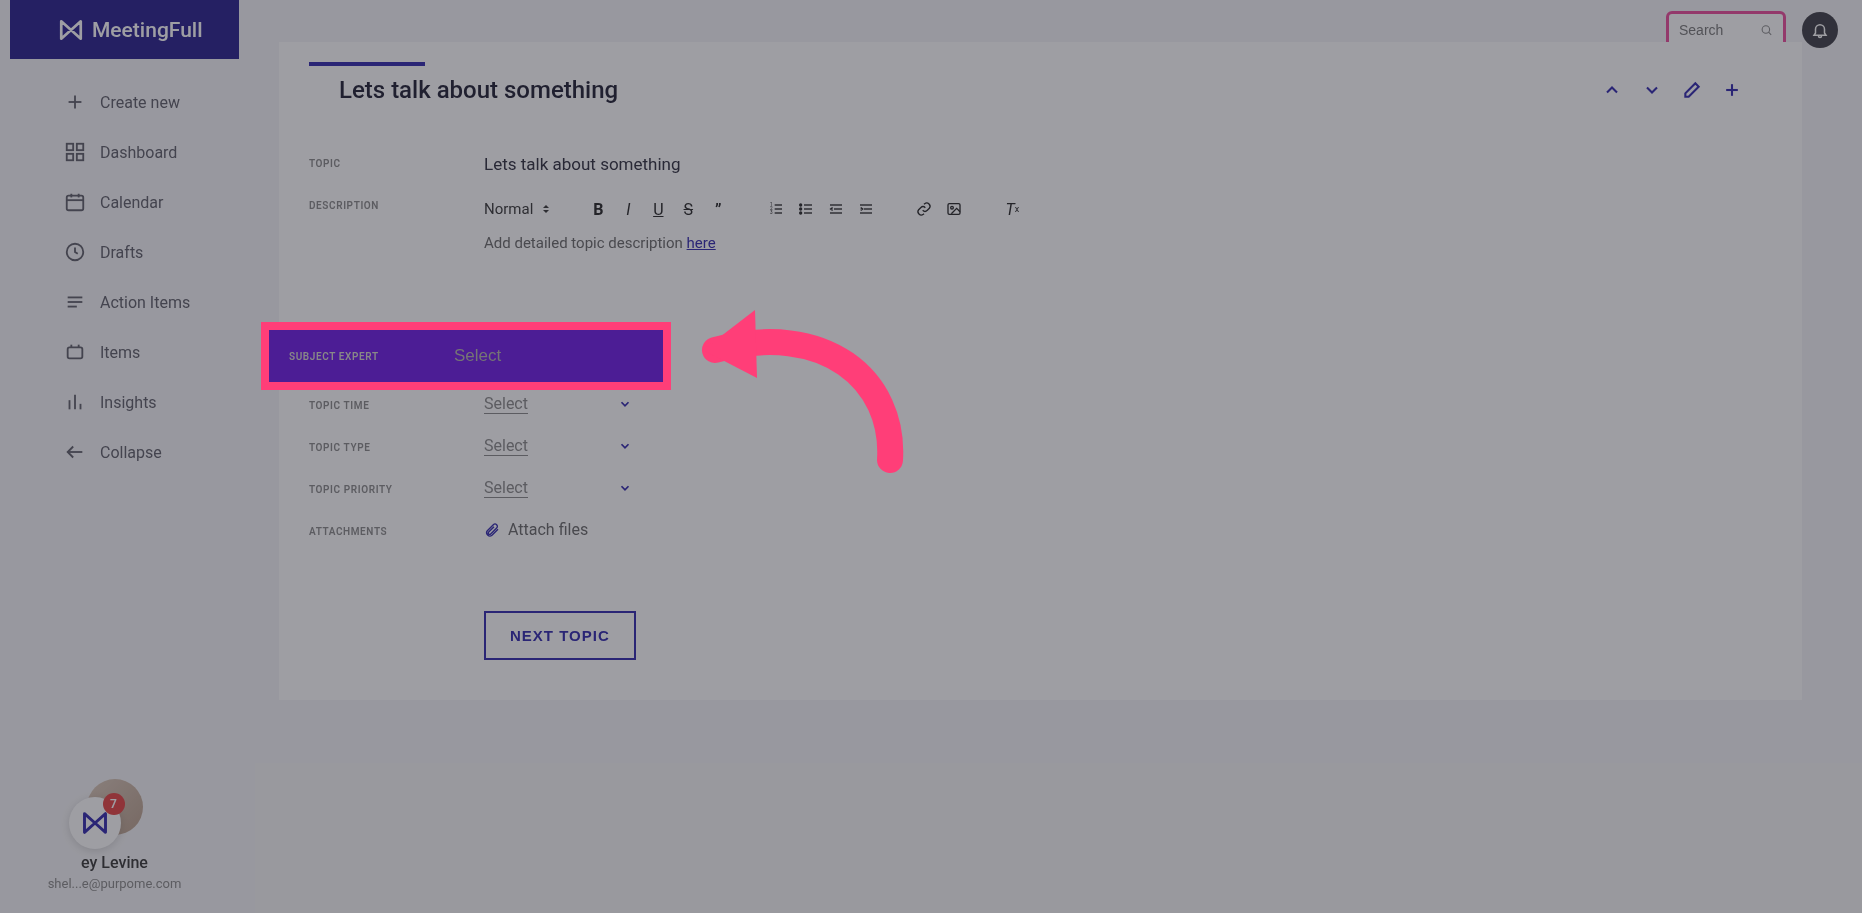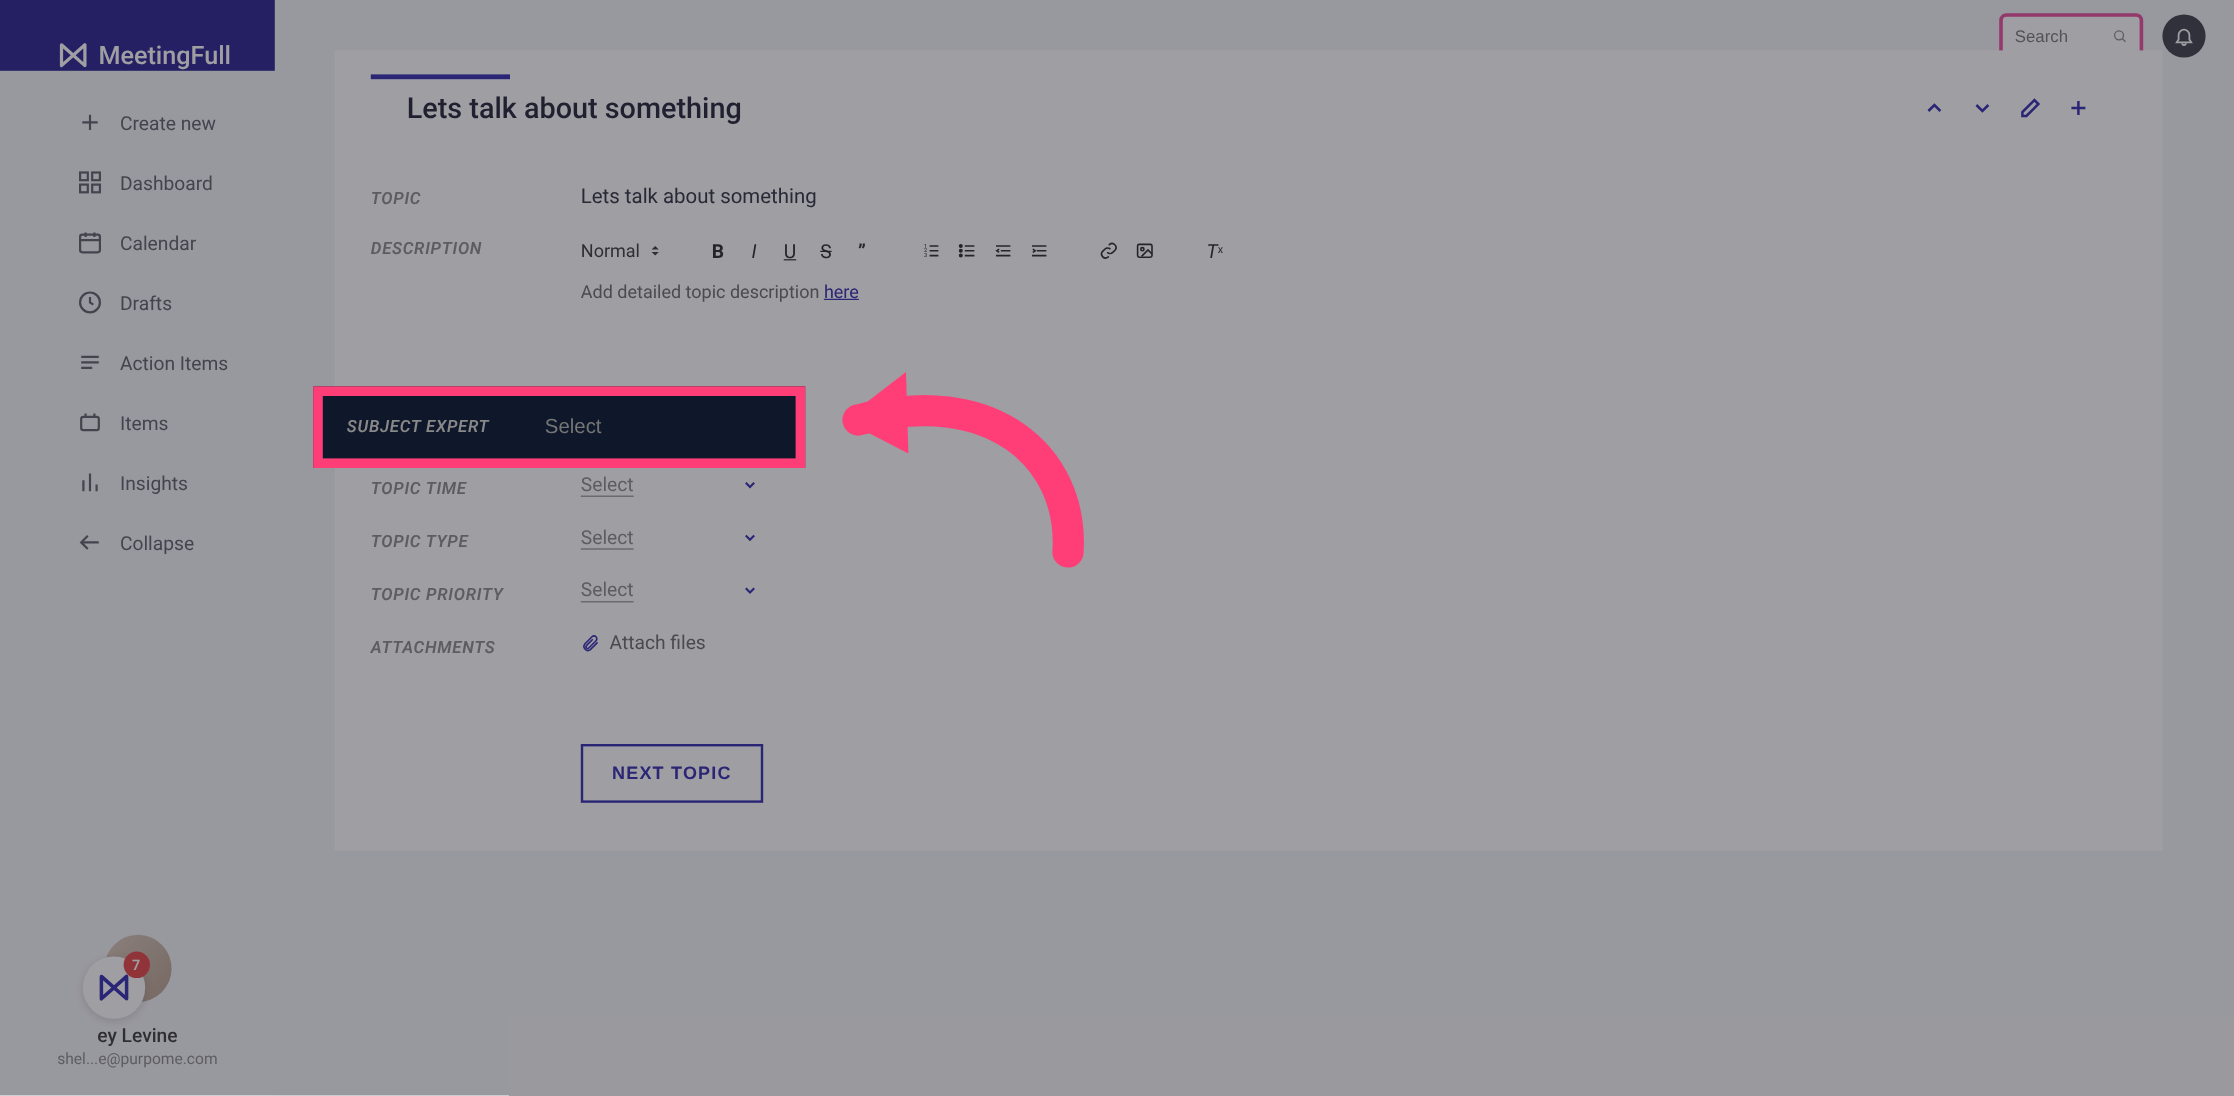--- a/index.html
+++ b/index.html
@@ -1,21 +1,21 @@
 <!DOCTYPE html>
 <html><head>
 <meta charset="utf-8">
 <style>
   * { box-sizing: border-box; margin: 0; padding: 0; }
   html, body { width: 100%; height: 100%; font-family: -apple-system, BlinkMacSystemFont, "Segoe UI", Roboto, sans-serif; background: #f5f5f7; }
   body { position: relative; overflow: hidden; }
 
   
   .sidebar { position: absolute; left: 0; top: 0; bottom: 0; width: 229px; background: #f5f5f7; z-index: 5; }
-  .logo-block { width: 229px; height: 59px; background: #231a8b; display: flex; align-items: flex-end; padding-left: 48px; gap: 8px; }
+  .logo-block { width: 229px; height: 59px; background: #231a8b; display: flex; align-items: center; padding-left: 48px; gap: 8px; margin-left: 10px; }
   .logo-mark { width: 26px; height: 26px; }
   .logo-text { color: #fff; font-size: 21px; font-weight: 500; }
 
   .nav { padding-top: 18px; padding-left: 28px; }
   .nav-item { display: flex; align-items: center; gap: 14px; padding: 14px 0 14px 36px; cursor: pointer; color: #5b5b66; font-size: 16px; }
   .nav-icon { width: 22px; height: 22px; stroke: #5b5b66; fill: none; stroke-width: 2; }
 
   .user-block { position: absolute; bottom: 22px; left: 0; right: 0; text-align: center; }
   .avatar-wrap { position: relative; width: 56px; height: 56px; margin: 0 auto 8px; }
   .avatar { width: 56px; height: 56px; border-radius: 50%; background: linear-gradient(135deg,#d9c7b8 0%, #b89e8a 100%); background-size: cover; }
@@ -37,34 +37,34 @@
   .main { position: absolute; left: 279px; top: 42px; right: 60px; bottom: 0; }
   .card { background: #fff; padding: 20px 0 40px; }
   .card-header { display: flex; align-items: center; padding: 0 30px 0 30px; }
   .tab-indicator { width: 116px; height: 4px; background: #2c23ac; margin-left: 30px; margin-bottom: 10px; }
   .card-title { font-size: 24px; font-weight: 500; color: #1a1a2e; padding-left: 30px; }
   .card-header-actions { margin-left: auto; display: flex; gap: 20px; padding-right: 30px; align-items: center; }
   .hdr-icon { width: 20px; height: 20px; stroke: #2c23ac; fill: none; stroke-width: 2.5; cursor: pointer; }
 
   .form-body { padding: 50px 30px 0 30px; }
   .form-row { display: flex; align-items: flex-start; margin-bottom: 22px; }
-  .form-label { width: 175px; flex-shrink: 0; font-size: 14px; font-weight: 600; letter-spacing: 0.6px; color: #888; text-transform: uppercase; padding-top: 4px; font-style: italic; }
+  .form-label { width: 175px; flex-shrink: 0; font-size: 10px; font-weight: 600; letter-spacing: 0.6px; color: #888; text-transform: uppercase; padding-top: 4px; }
   .form-label.row-center { padding-top: 6px; }
   .form-value { flex: 1; color: #333; font-size: 16px; }
   .topic-title-val { font-size: 17px; color: #2a2a3a; }
 
   .editor-toolbar { display: flex; align-items: center; gap: 4px; margin-bottom: 12px; }
   .tbar-select { display: flex; align-items: center; gap: 8px; font-size: 15px; color: #333; padding-right: 30px; cursor: pointer; }
   .tbar-select svg { width: 10px; height: 10px; }
   .tbar-btn { width: 26px; height: 26px; display: flex; align-items: center; justify-content: center; cursor: pointer; font-size: 16px; color: #222; }
   .tbar-spacer { width: 24px; }
   .editor-placeholder { color: #666; font-size: 15px; }
   .editor-placeholder a { color: #2c23ac; text-decoration: underline; }
 
-  .highlight-row { position: relative; background: #0f172a; border: 8px solid #ff3e78; padding: 16px 20px; margin: 0 -10px 16px -10px; display: flex; align-items: center; }
+  .highlight-row { position: relative; background: #4c1d95; border: 8px solid #ff3e78; padding: 16px 20px; margin: 0 -10px 16px -10px; display: flex; align-items: center; }
   .highlight-row .form-label { width: 165px; padding-top: 0; }
   .highlight-row input { border: none; outline: none; font-size: 17px; color: #888; width: 170px; background: transparent; }
 
   .select-link { display: flex; align-items: center; gap: 90px; }
   .select-text { color: #888; font-size: 16px; border-bottom: 1px solid #888; cursor: pointer; }
   .chev-down { width: 14px; height: 14px; stroke: #2c23ac; fill: none; stroke-width: 3; }
 
   .attach-row { display: flex; align-items: center; gap: 8px; color: #666; font-size: 16px; cursor: pointer; }
   .attach-row svg { width: 16px; height: 16px; stroke: #2c23ac; fill: none; stroke-width: 2; }
 

